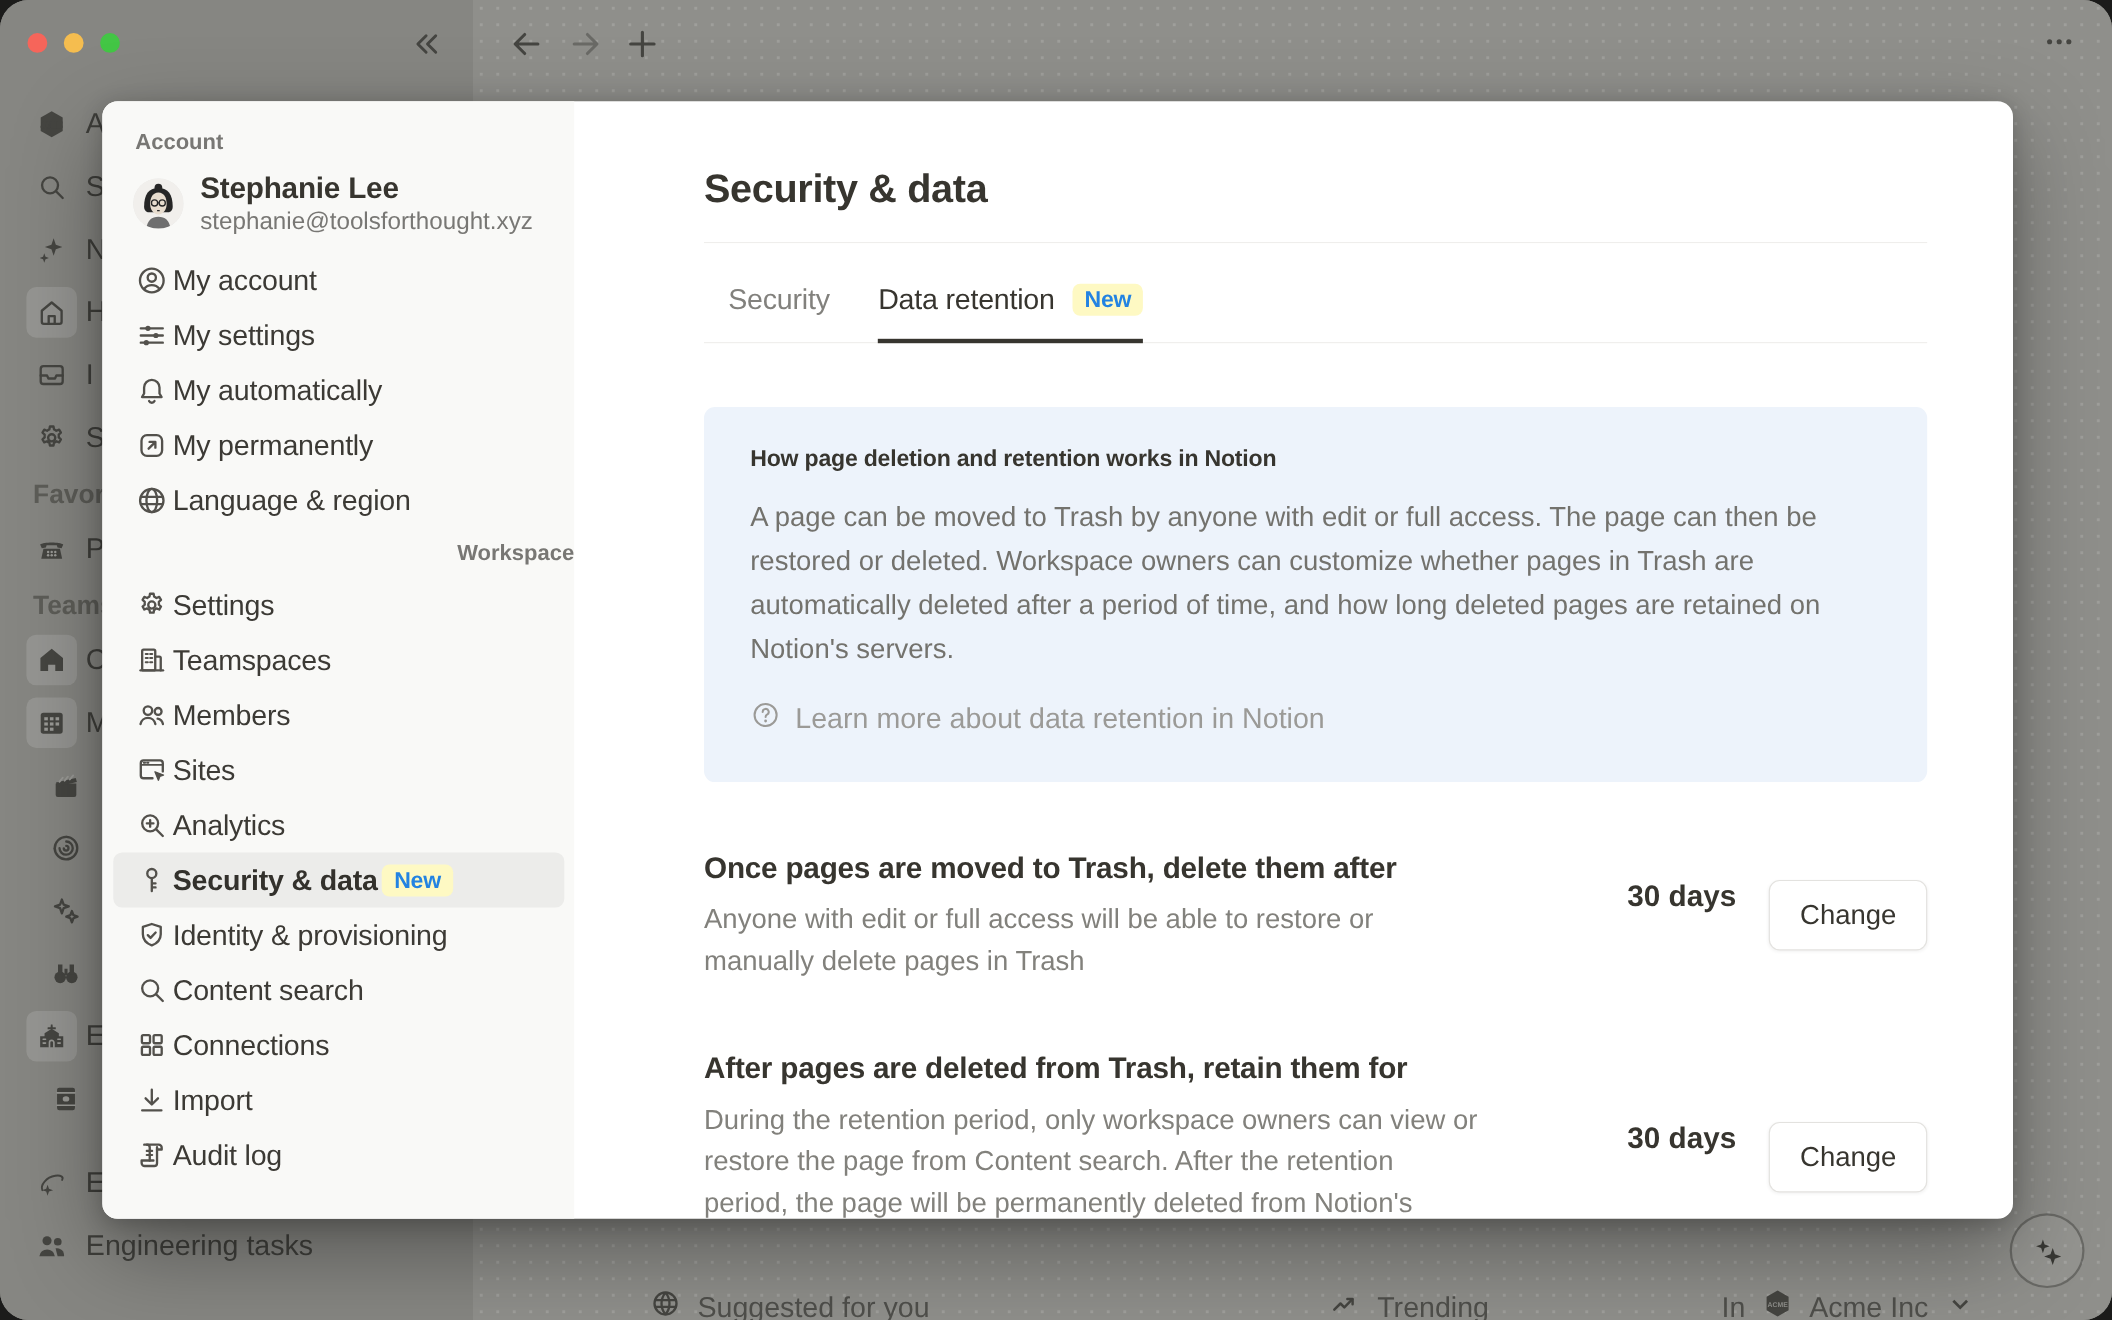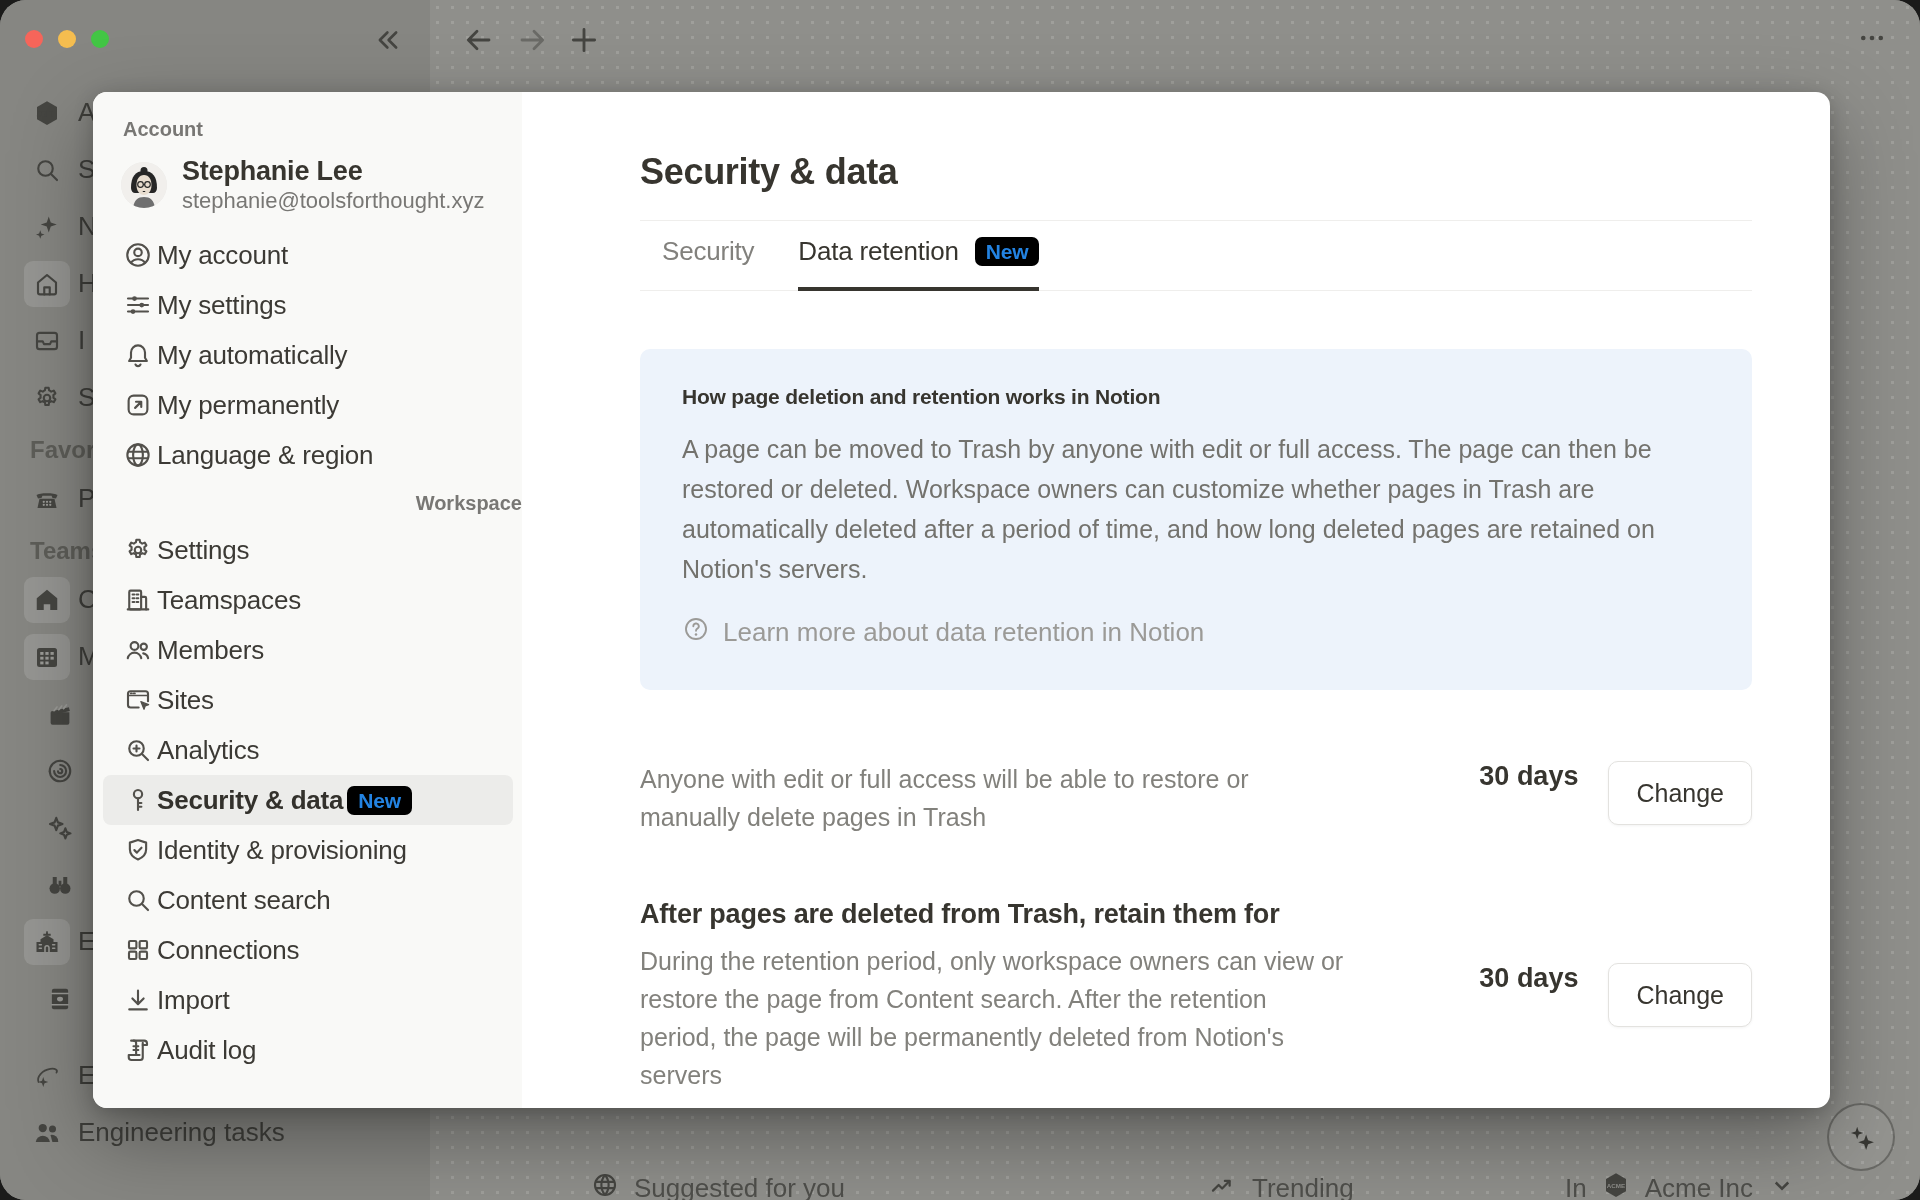--- a/index.html
+++ b/index.html
@@ -39,25 +39,25 @@
   .user-row{display:flex;align-items:center;gap:15px;padding-left:18px;margin:14px 8px 16px 0;cursor:pointer;}
   .avatar{width:46px;height:46px;border-radius:50%;flex:none;overflow:hidden;box-shadow:inset 0 0 0 1px rgba(0,0,0,.06);}
   .avatar svg{display:block;width:46px;height:46px;}
   .user-name{font-size:27px;font-weight:600;color:#37352f;line-height:32px;letter-spacing:-.2px;}
   .user-email{font-size:22px;color:#787774;line-height:27px;}
   .nav-item{height:50px;display:flex;align-items:center;gap:4px;padding:0 12px 0 20px;margin-right:9px;border-radius:8px;
     font-size:26px;color:#3c3a35;letter-spacing:-.2px;cursor:pointer;}
   .nav-item .nicon{width:30px;height:30px;flex:none;color:#53514c;display:flex;}
   .nav-item .nicon svg{width:30px;height:30px;}
   .nav-item.selected{background:#ececea;font-weight:700;color:#33312c;}
-  .badge{font-size:21px;font-weight:600;color:#2383e2;background:#000000;border-radius:7px;padding:4px 11px;line-height:1;}
+  .badge{font-size:21px;font-weight:600;color:#2383e2;background:#fef9c3;border-radius:7px;padding:4px 11px;line-height:1;}
   .modal-content{flex:1;padding:40px 78px 0 118px;overflow:hidden;}
   .page-title{margin:18px 0 0;font-size:36px;font-weight:700;color:#37352f;letter-spacing:-.3px;line-height:44px;}
   .title-divider{margin-top:26px;border-bottom:1px solid #efeeec;}
-  .tabs{display:flex;gap:44px;margin-top:15px;padding-left:22px;border-bottom:1px solid #efeeec;}
+  .tabs{display:flex;gap:44px;margin-top:36px;padding-left:22px;border-bottom:1px solid #efeeec;}
   .tab{display:flex;align-items:center;gap:16px;padding-bottom:20px;font-size:26px;color:#82817d;cursor:pointer;
     border-bottom:4px solid transparent;margin-bottom:-1px;letter-spacing:-.2px;}
   .tab.active{color:#37352f;font-weight:500;border-bottom-color:#37352f;}
   .info-box{margin-top:58px;background:#edf3fb;border-radius:10px;padding:36px 42px 40px;}
   .info-heading{font-size:21px;font-weight:600;color:#37352f;letter-spacing:-.2px;}
   .info-body{margin-top:20px;max-width:1070px;font-size:25px;line-height:40px;color:#73726d;}
   .info-link{margin-top:26px;display:inline-flex;align-items:center;gap:13px;font-size:26px;color:#9b9a97;cursor:pointer;}
   .info-link svg{width:28px;height:28px;}
   .setting-row{display:flex;align-items:center;margin-top:60px;}
   .setting-left{width:710px;}
@@ -541,20 +541,21 @@
                 <path d="M9.7 9.6a2.35 2.35 0 1 1 3.4 2.1c-.8.4-1.1.9-1.1 1.8"></path>
                 <circle cx="12" cy="16.7" r="1.1" fill="currentColor" stroke="none"></circle>
               </svg></span>
           <span>Learn more about data retention in Notion</span>
         </div>
       </div>
 
       <div id="settings-rows">
           <div class="setting-row">
             <div class="setting-left">
+              <div class="setting-heading">Once pages are moved to Trash, delete them after</div>
               <div class="setting-desc">Anyone with edit or full access will be able to restore or manually delete pages in Trash</div>
             </div>
             <div class="setting-right">
               <span class="setting-value">30 days</span>
               <button class="change-btn">Change</button>
             </div>
           </div>
           <div class="setting-row">
             <div class="setting-left">
               <div class="setting-heading">After pages are deleted from Trash, retain them for</div>

